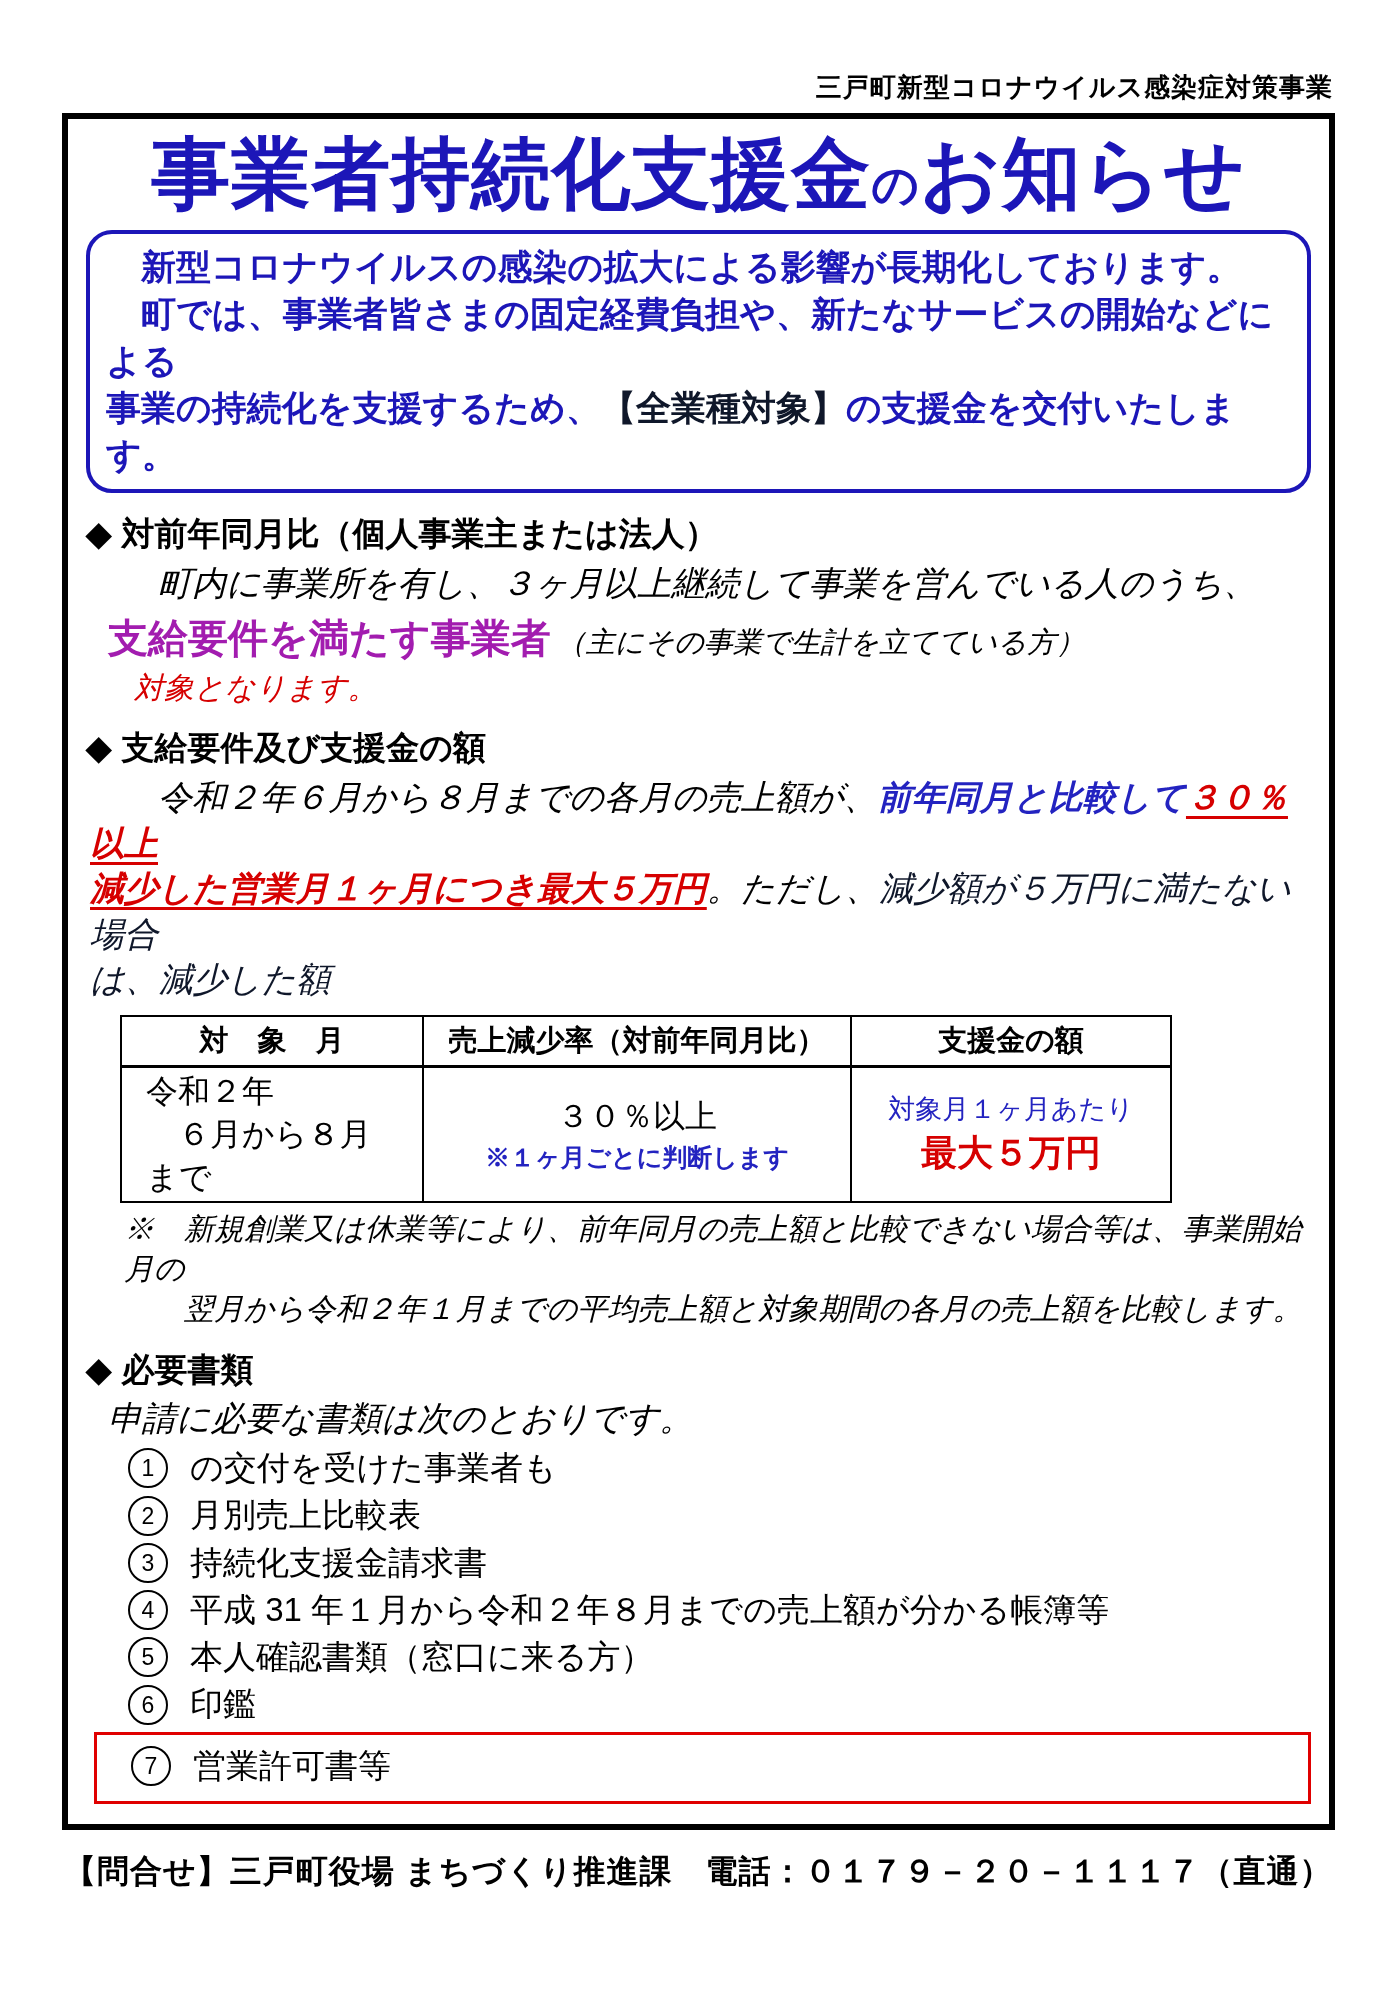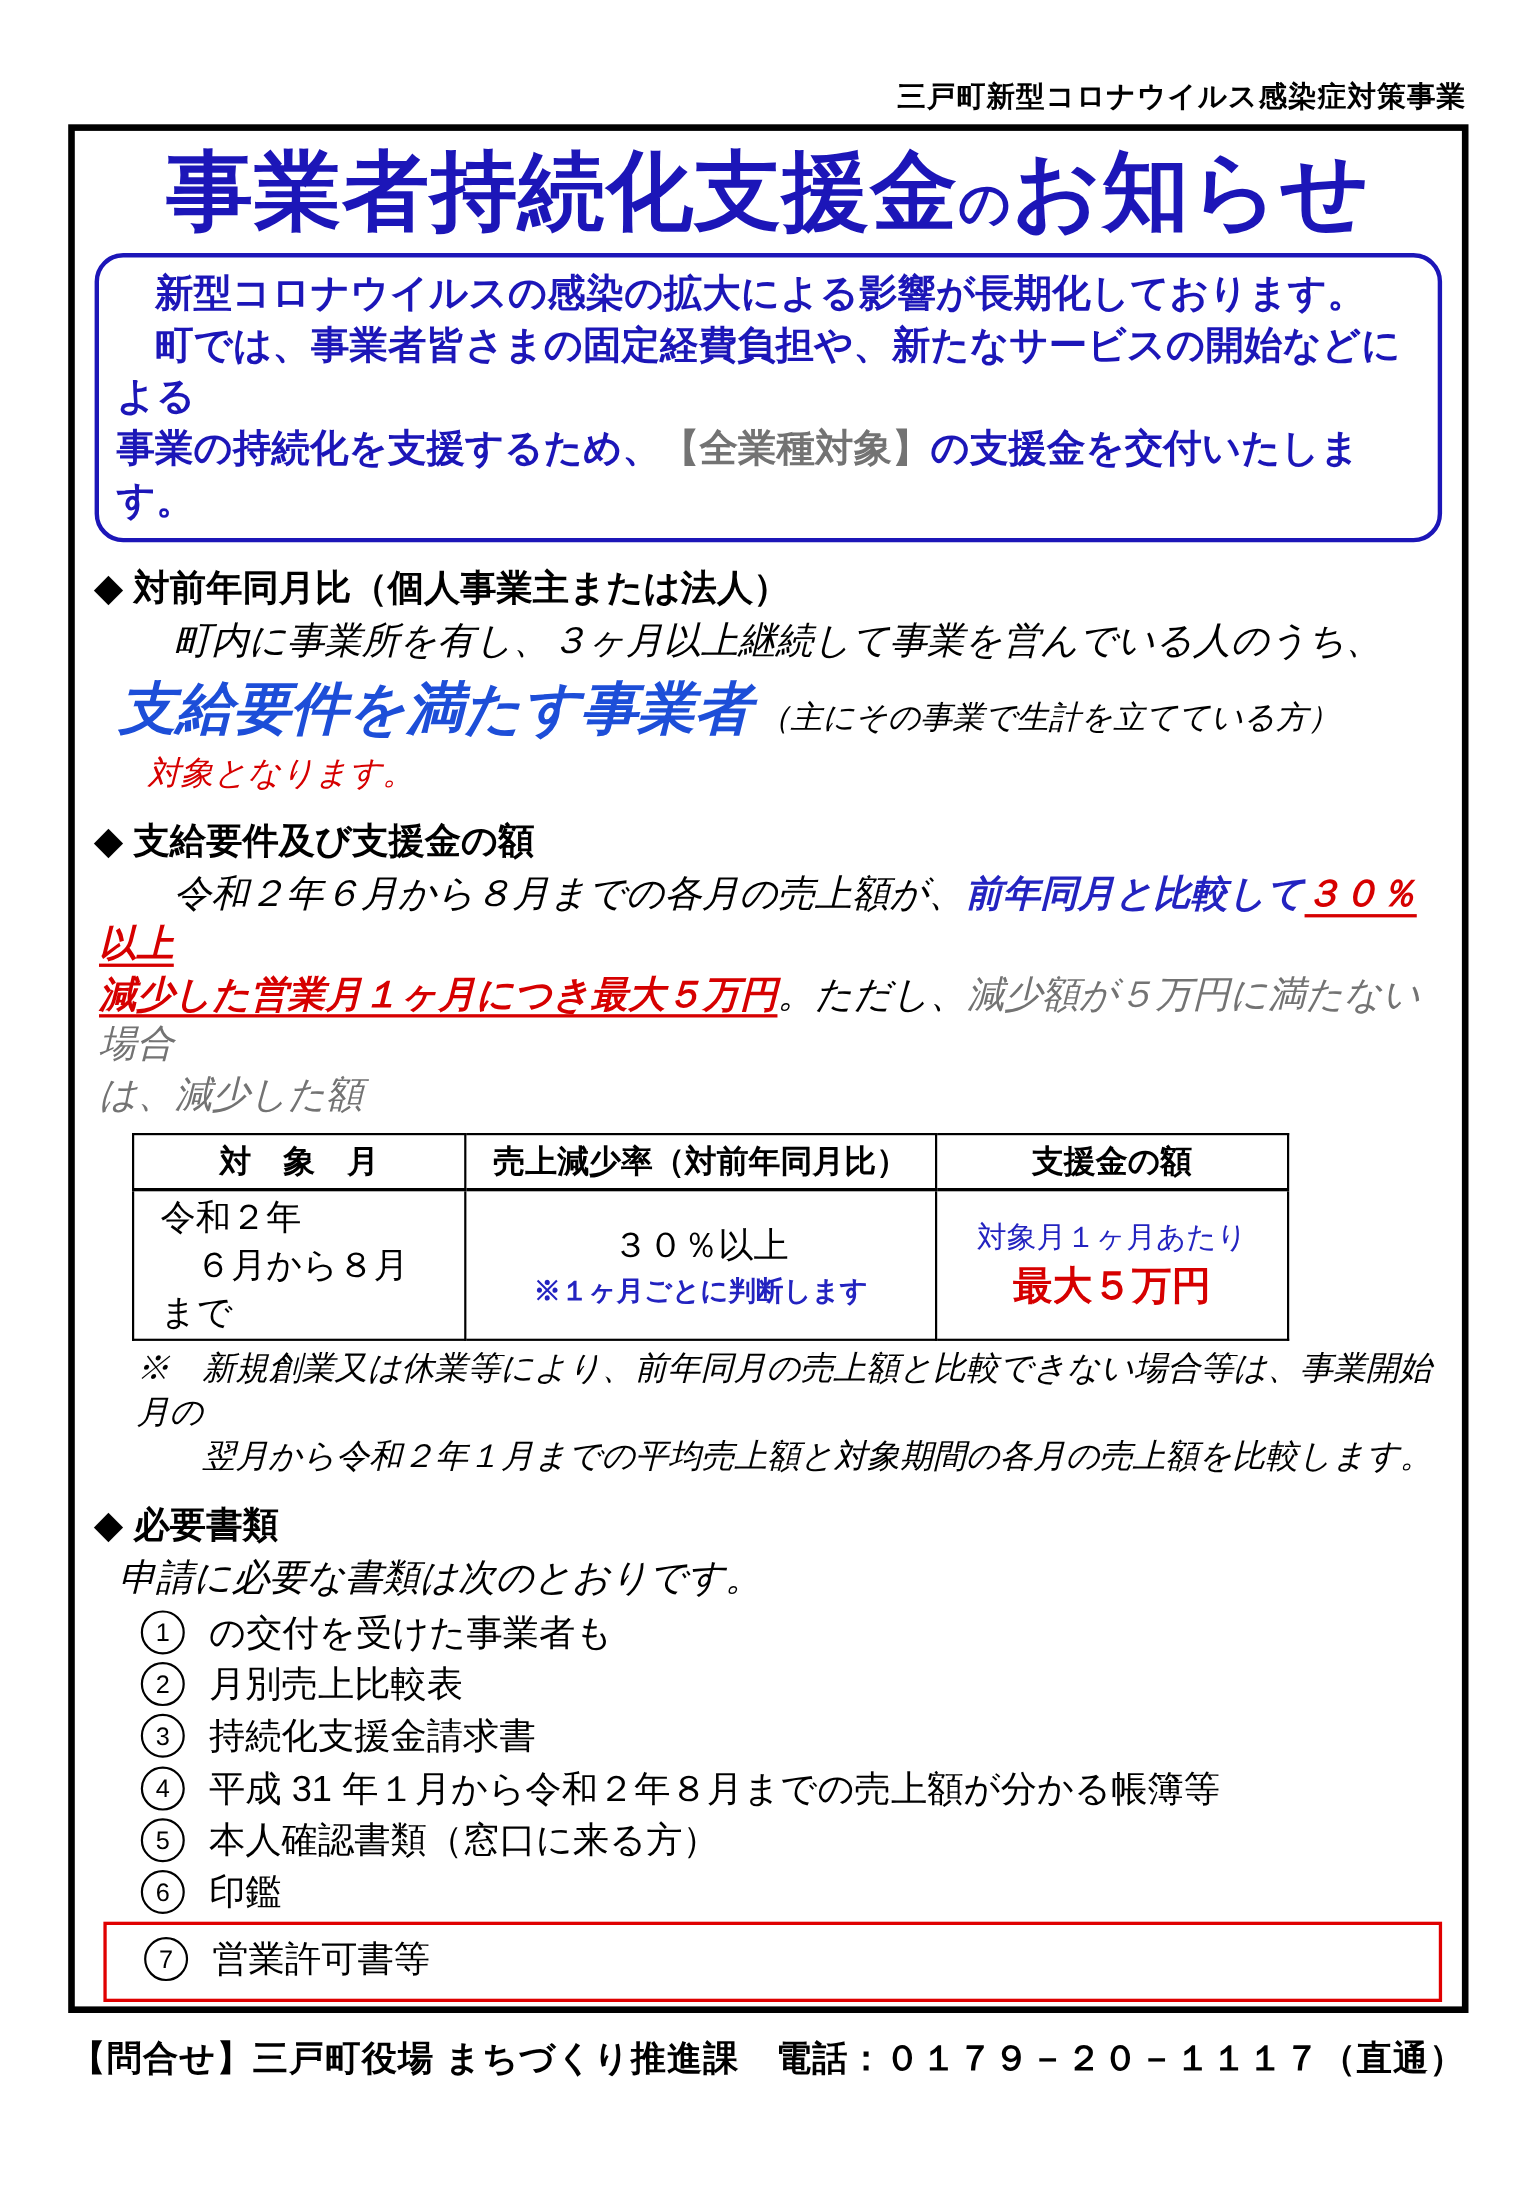--- a/index.html
+++ b/index.html
@@ -29,25 +29,25 @@
     color:#1c16b8;font-weight:bold;font-size:35px;line-height:1.34;
   }
   .intro-box p{margin:0;}
   .sec-head{
     font-size:33px;font-weight:bold;margin:22px 0 8px 2px;line-height:1.15;
   }
   .sec-head .diamond{margin-right:10px;}
   .mincho{font-family:"Liberation Serif","DejaVu Serif",serif;font-style:italic;}
   .body-line{font-size:34px;line-height:1.34;margin:0 0 0 6px;}
   .highlight-line{margin:6px 0 2px 24px;line-height:1.3;}
-  .req-highlight{color:#1d4ed8;font-weight:bold;font-size:52px;font-family:"Liberation Sans",sans-serif;font-style:italic;}
+  .req-highlight{color:#a21caf;font-weight:bold;font-size:40px;font-family:"Liberation Sans",sans-serif;}
   .req-paren{font-size:29px;margin-left:6px;}
   .note-red{color:#d60000;font-size:30px;line-height:1.3;margin:4px 0 0 20px;}
   .note-black{font-size:30px;line-height:1.33;margin:6px 0 0 40px;}
-  .s-red{color:#737373;}
+  .s-red{color:#0f172a;}
   .s-blue{color:#2323c0;font-weight:bold;font-family:"Liberation Sans",sans-serif;}
   .s-redu{
     color:#d60000;font-weight:bold;font-family:"Liberation Sans",sans-serif;
     text-decoration:underline;text-underline-offset:7px;
   }
   .subsidy-table{
     border-collapse:collapse;margin:12px 0 4px 36px;table-layout:fixed;width:900px;
   }
   .subsidy-table th,.subsidy-table td{border:2px solid #000;padding:2px 24px;}
   .subsidy-table th{font-size:29px;font-weight:bold;text-align:center;height:44px;border-bottom-width:3px;}

